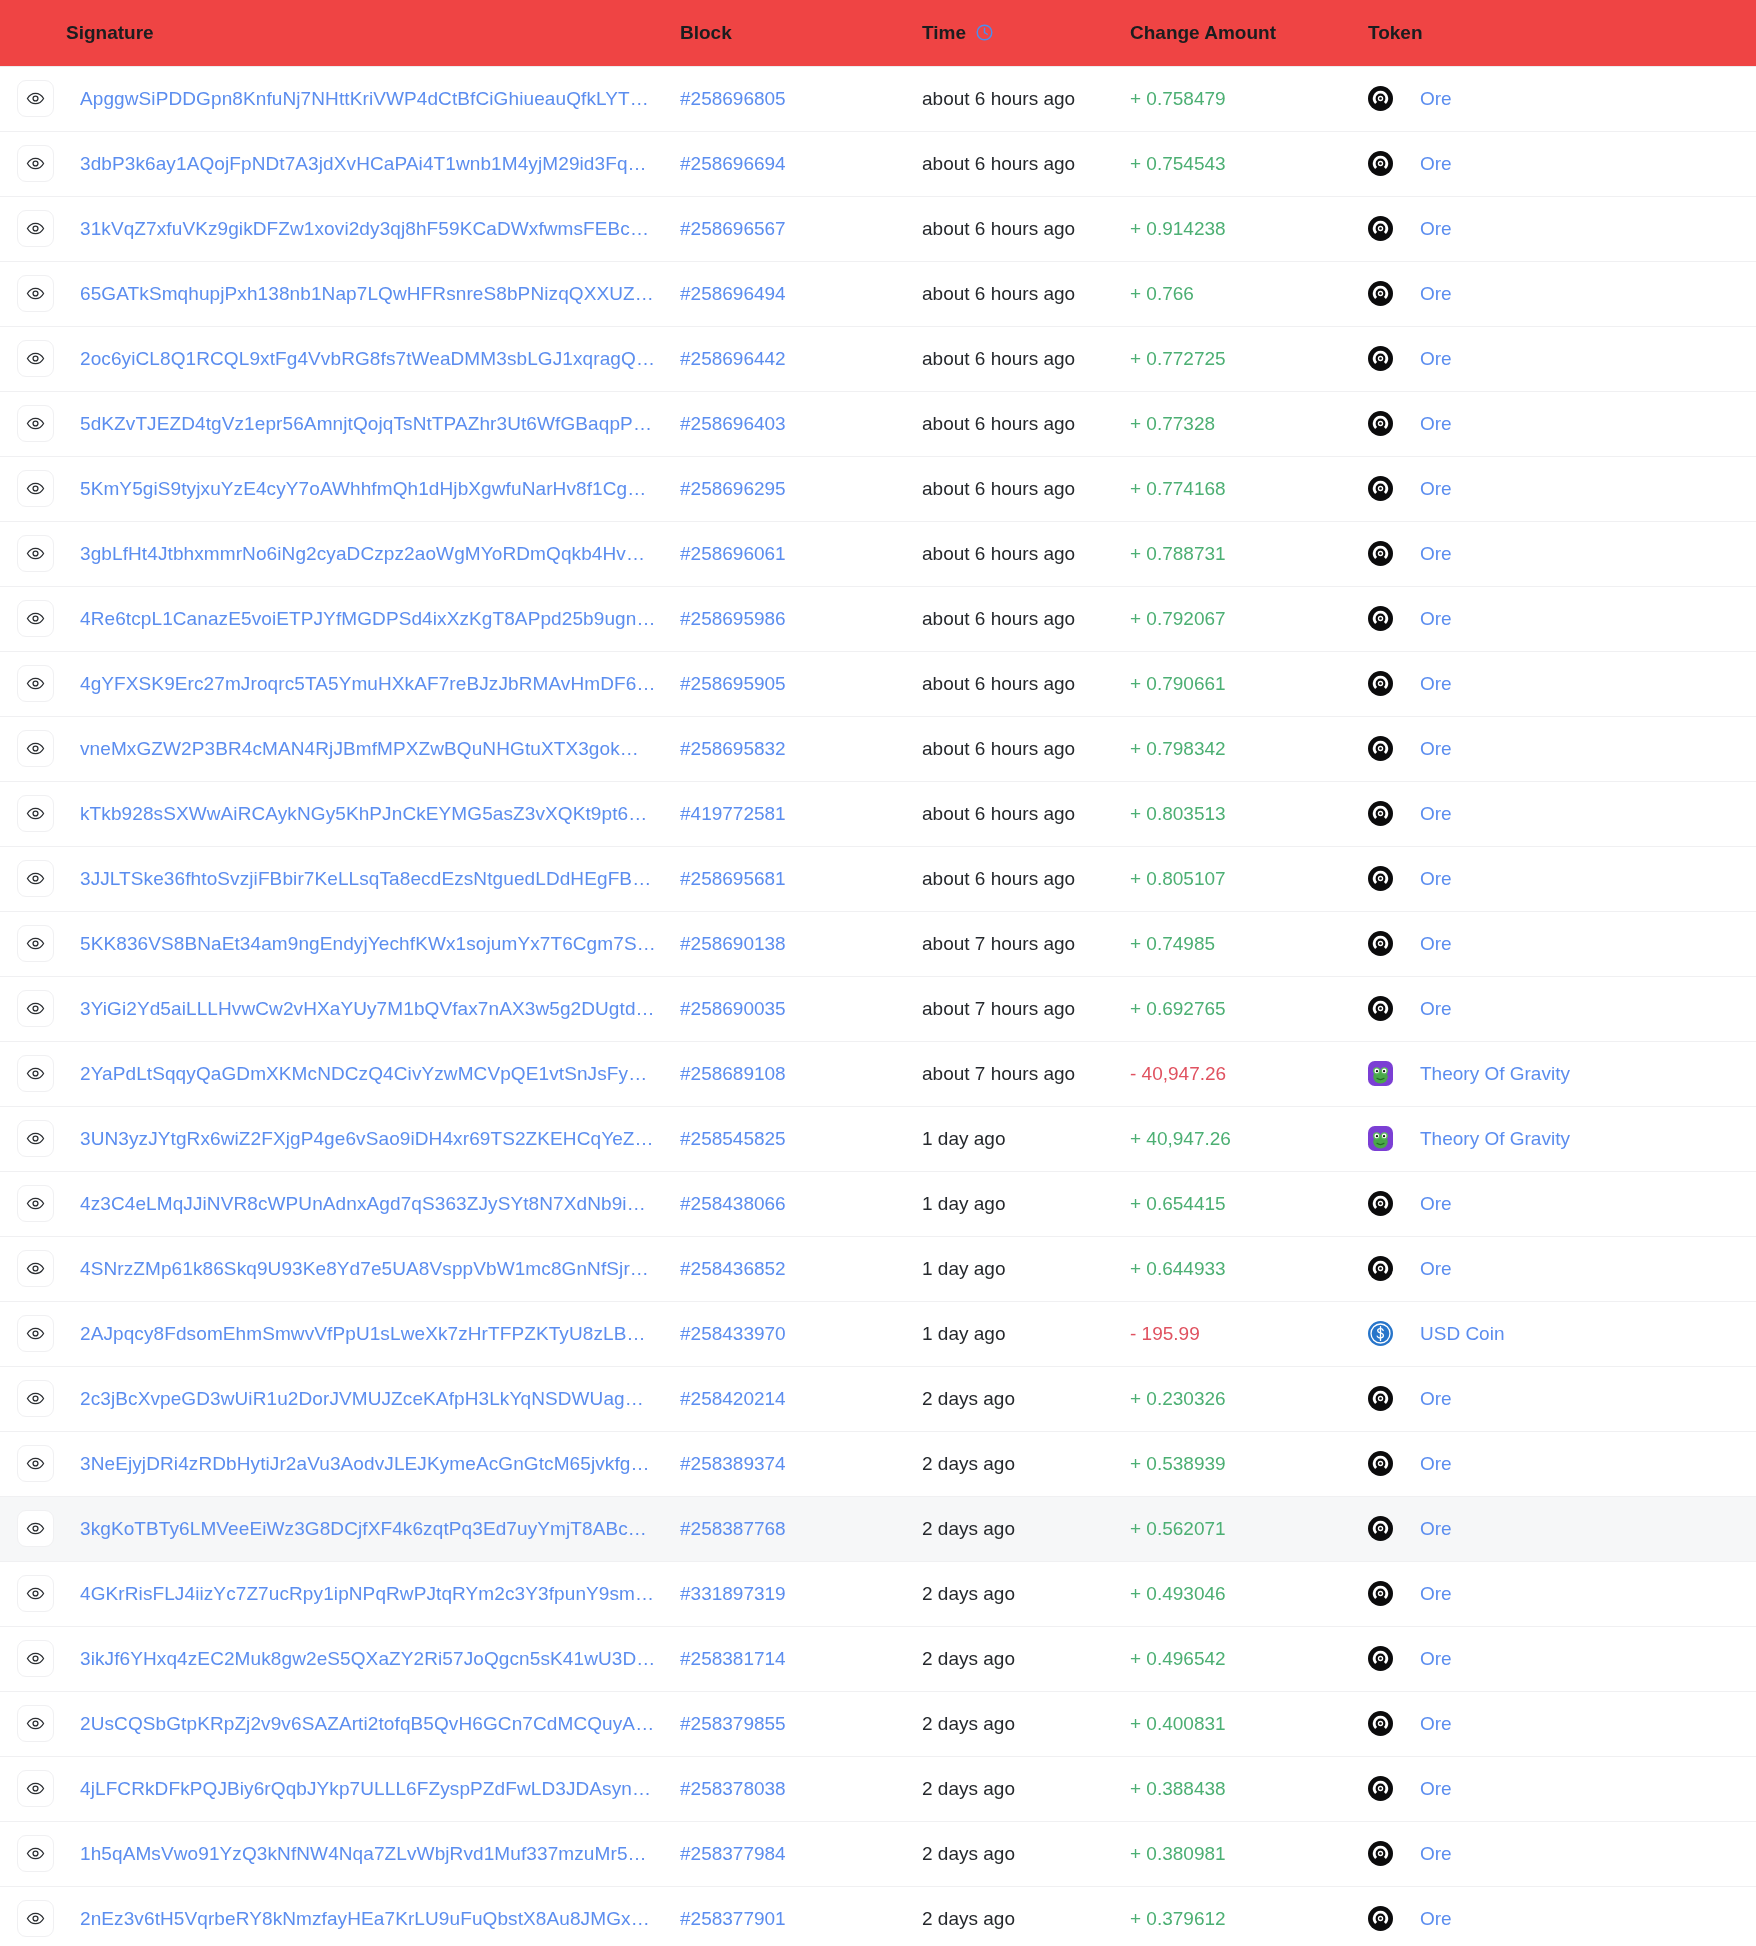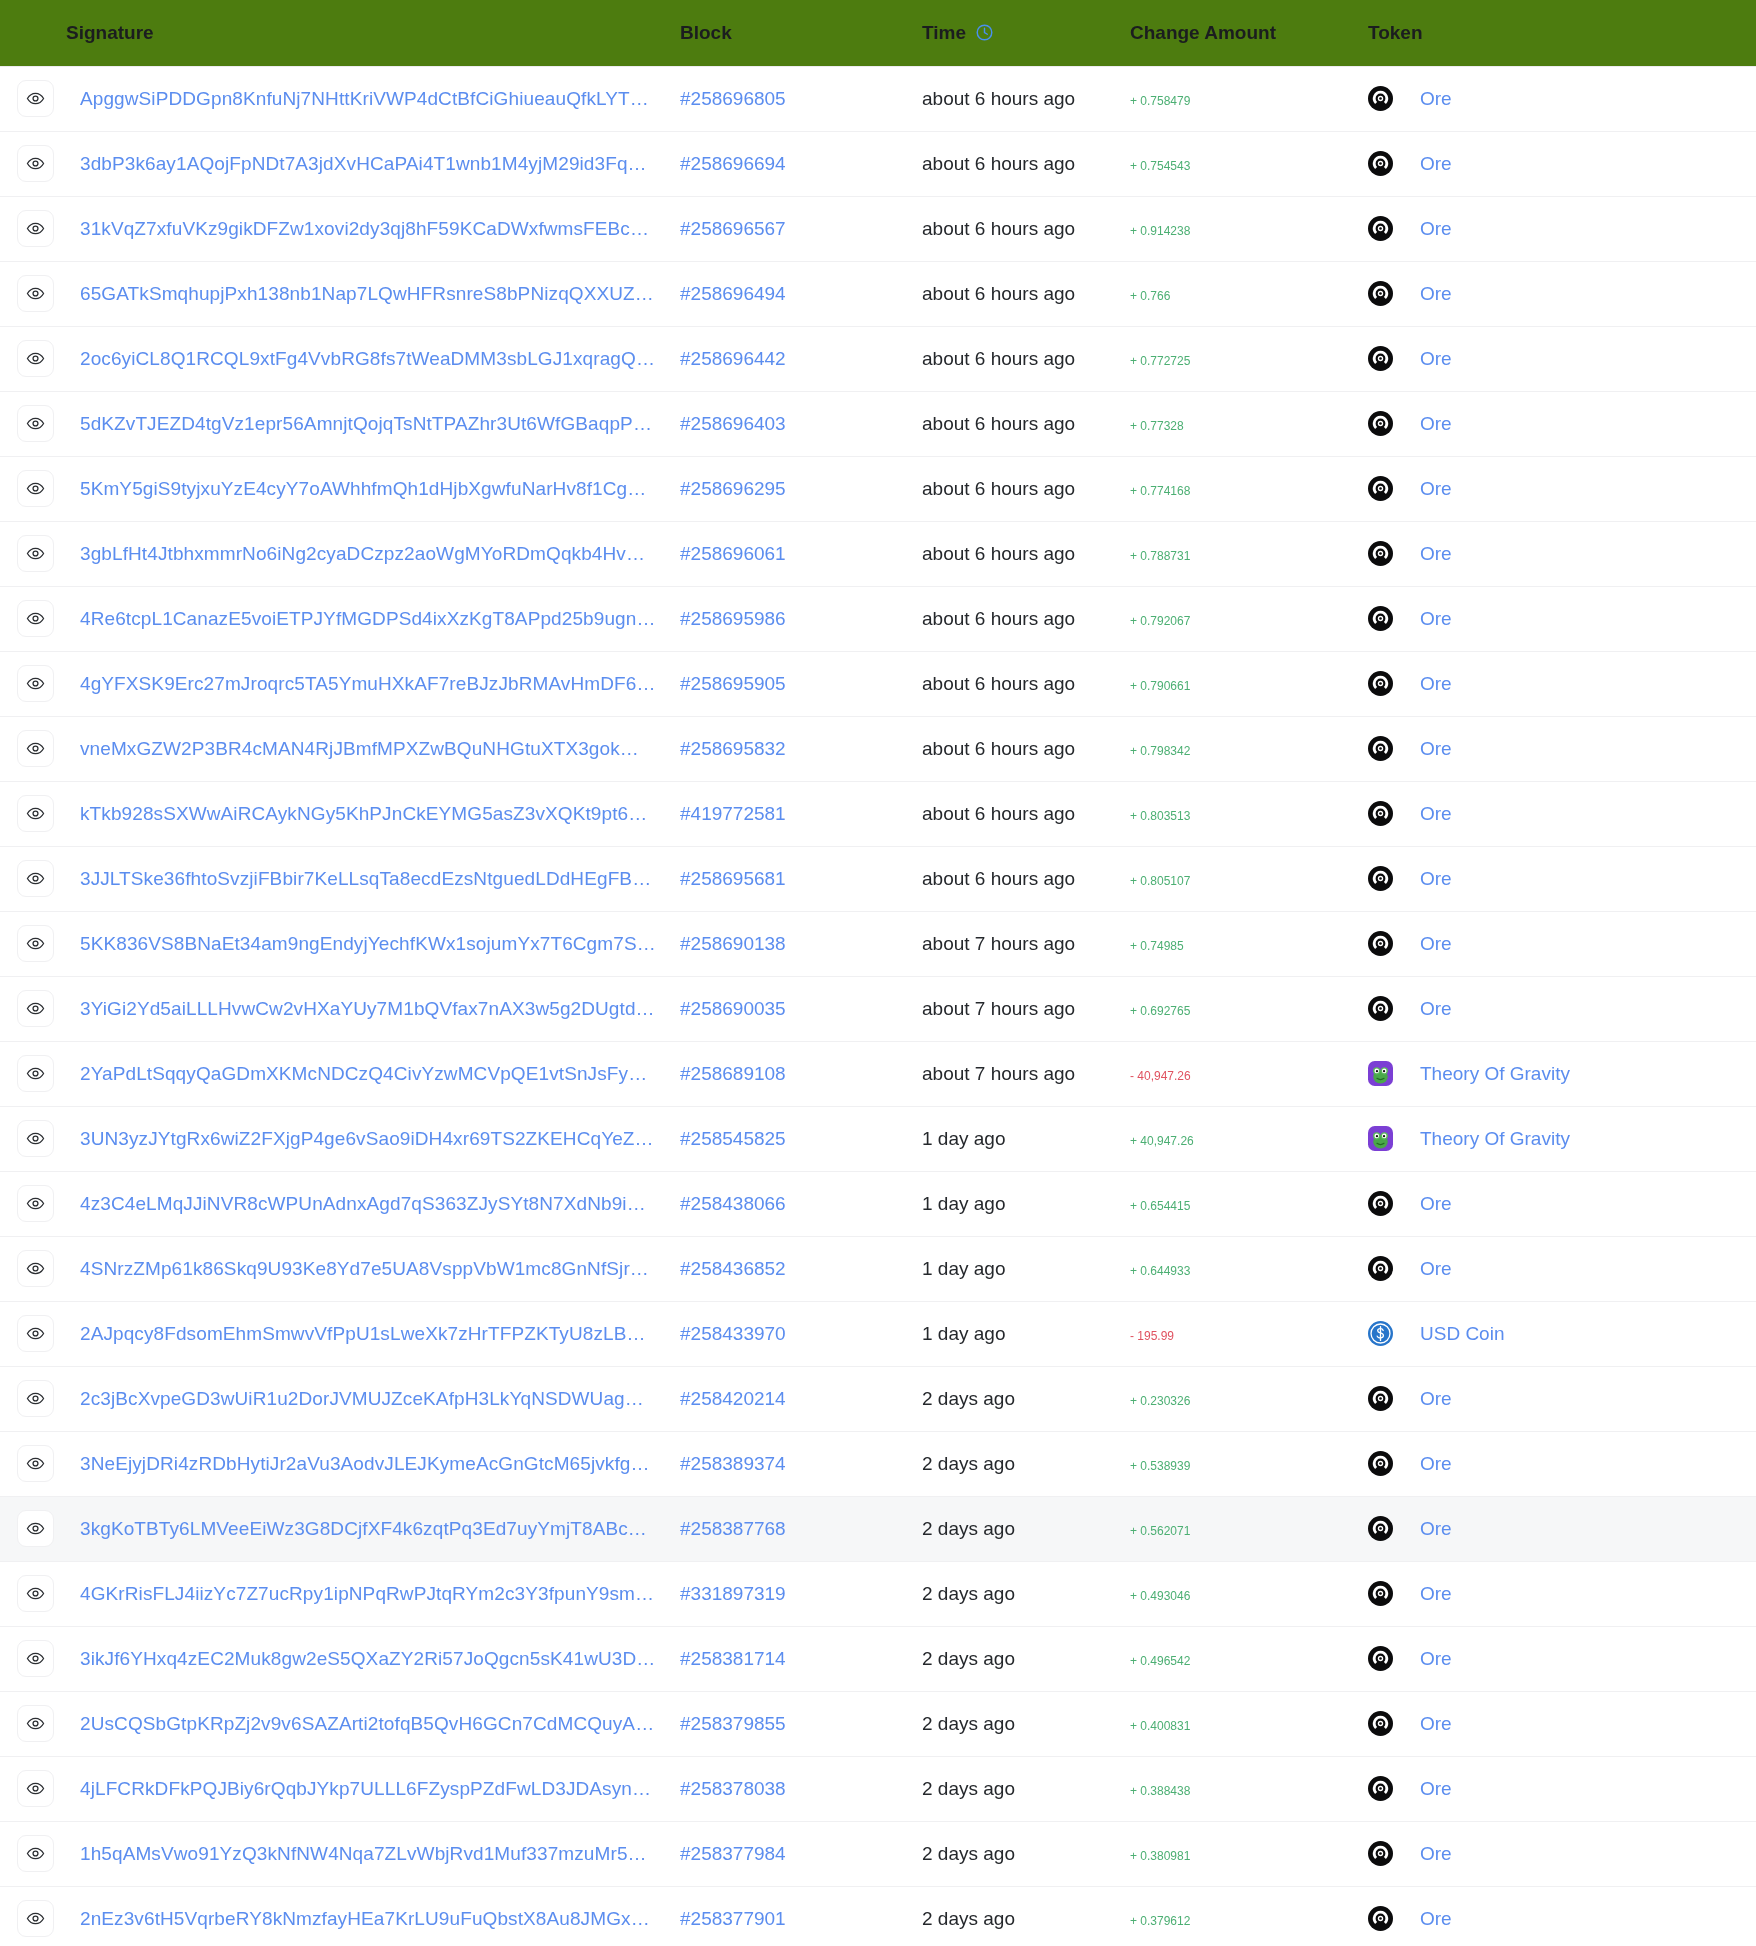--- a/index.html
+++ b/index.html
@@ -7,21 +7,21 @@
     width: 1756px;
     background: #ffffff;
     font-family: "Liberation Sans", sans-serif;
     -webkit-font-smoothing: antialiased;
   }
   .tx-table {
     width: 1756px;
     border-collapse: collapse;
     table-layout: fixed;
   }
-  .tx-table thead tr { background: #4d7c0f; }
+  .tx-table thead tr { background: #ef4444; }
   .tx-table thead th {
     height: 66px;
     font-size: 19px;
     font-weight: 700;
     color: #1b1d1f;
     text-align: left;
     vertical-align: middle;
     padding: 0;
     border-bottom: 1px solid #ececef;
   }
@@ -83,21 +83,21 @@
     max-width: 576px;
     cursor: pointer;
   }
   .block-link {
     color: #5b8def;
     font-size: 19px;
     text-decoration: none;
     cursor: pointer;
   }
   .time-text { color: #25282c; font-size: 19px; text-align: right; }
-  .amount { font-size: 12px; white-space: nowrap; margin-top: 16px; }
+  .amount { font-size: 19px; white-space: nowrap; margin-top: 16px; }
   .amount.pos { color: #4caf73; }
   .amount.neg { color: #e05260; }
 
   .token-wrap { display: flex; align-items: center; gap: 10px; }
   .token-name { color: #5b8def; font-size: 19px; text-decoration: none; cursor: pointer; margin-left: 17px; }
 
   .token-ico { width: 25px; height: 25px; flex: 0 0 25px; display: block; }
   .token-ico svg { width: 25px; height: 25px; display: block; }
 </style>
 </head>

